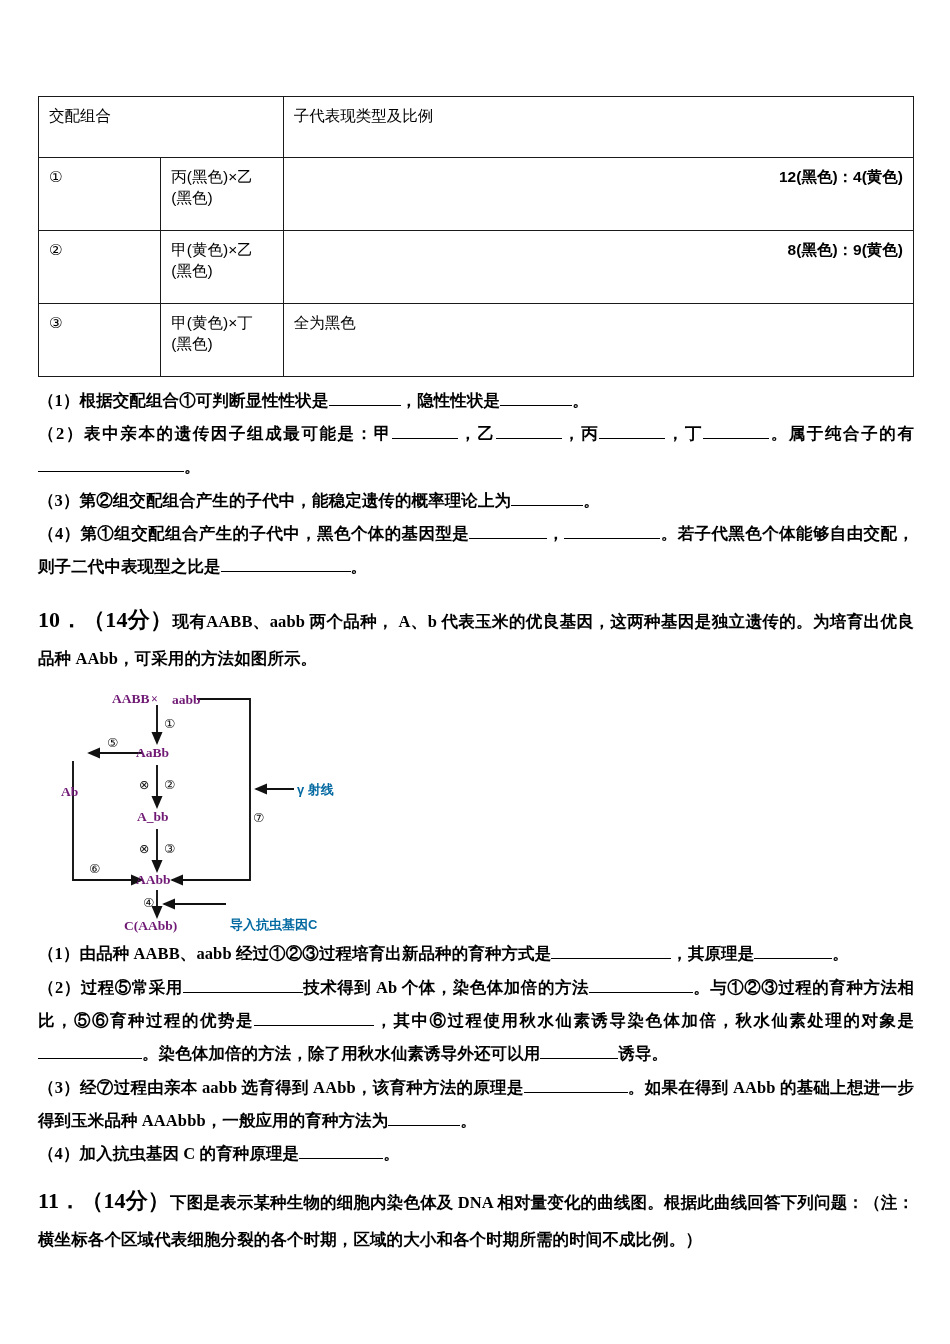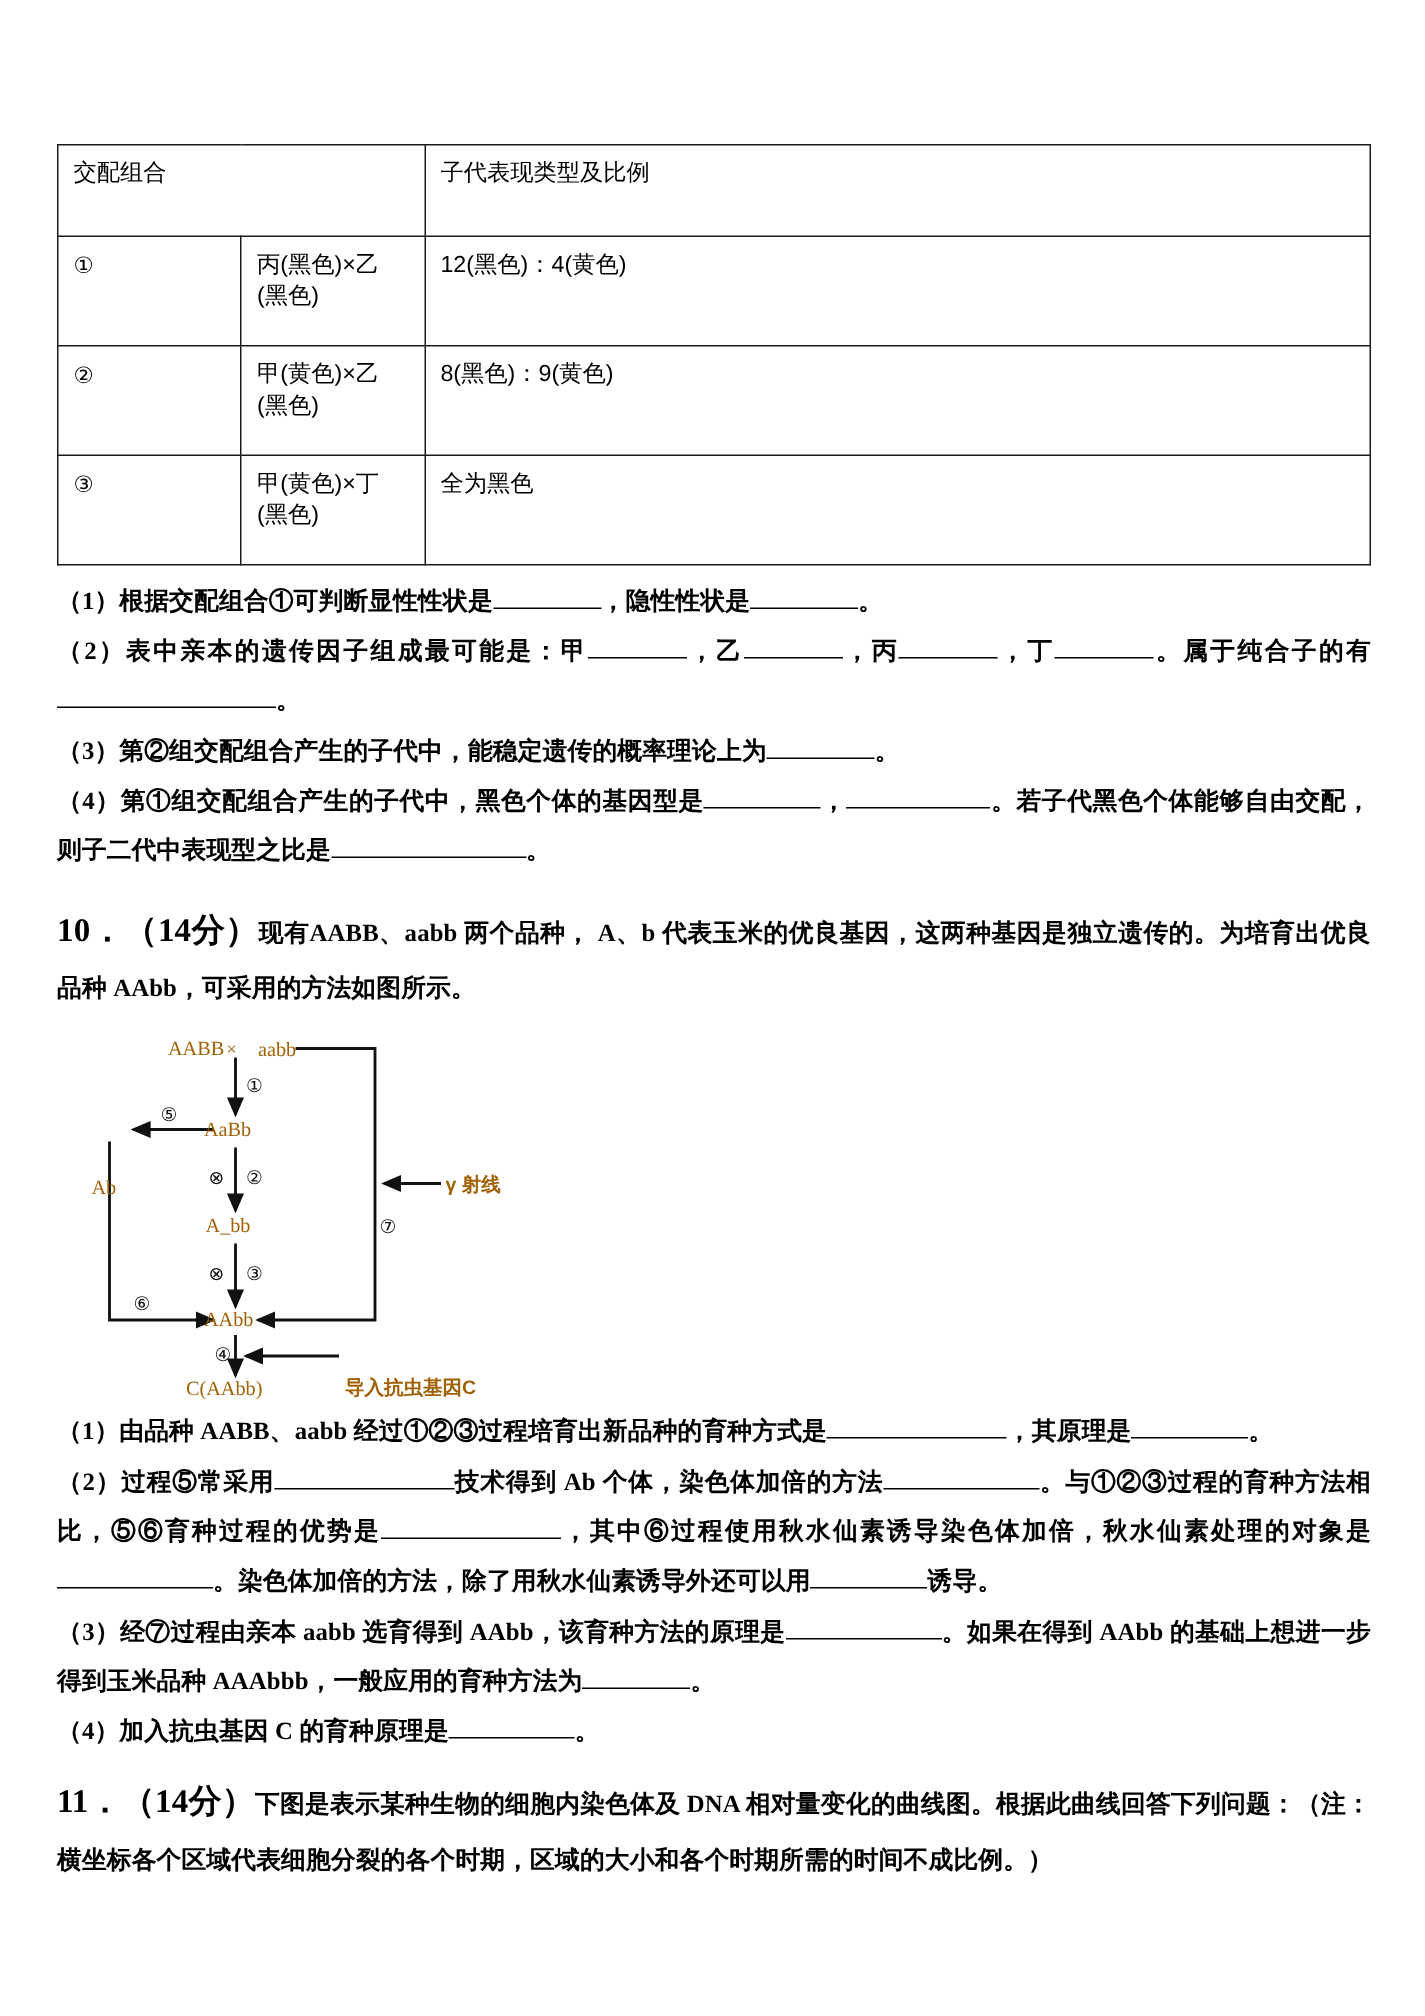--- a/index.html
+++ b/index.html
@@ -42,21 +42,21 @@
     padding: 9px 10px 21px 10px;
     vertical-align: top;
     font-size: 15.5px;
     line-height: 1.35;
     height: 30px;
   }
   td.col-a { width: 168px; }
   td.col-b { width: 242px; }
   td.col-c { width: 466px; }
   td.hdr { height: 40px; }
-  td.bold-cell { font-weight: normal; }
+  td.bold-cell { font-weight: bold; text-align: right; }
   .circnum {
     font-family: "DejaVu Sans", "Liberation Sans", sans-serif;
     font-size: 15px;
   }
 
   
   .qpara {
     font-family: "Liberation Serif", "DejaVu Serif", serif;
     font-size: 16.5px;
     line-height: 2.02;
@@ -92,33 +92,33 @@
   .diagram-wrap {
     position: relative;
     width: 330px;
     height: 248px;
     margin: 10px 0 4px 16px;
     font-family: "Liberation Serif", "DejaVu Serif", serif;
   }
   .dg-text {
     position: absolute;
     font-size: 13.5px;
-    font-weight: normal;
+    font-weight: bold;
     white-space: nowrap;
     line-height: 1;
-    color: #a16207;
+    color: #701a75;
   }
   .dg-cn {
     position: absolute;
     font-size: 13px;
     font-weight: bold;
     white-space: nowrap;
     line-height: 1;
     font-family: "Liberation Sans", "DejaVu Sans", sans-serif;
-    color: #a16207;
+    color: #0369a1;
   }
   .dg-circ {
     position: absolute;
     font-size: 12.5px;
     font-family: "DejaVu Sans", "Liberation Sans", sans-serif;
     line-height: 1;
     color: #111;
   }
   .dg-x {
     position: absolute;

